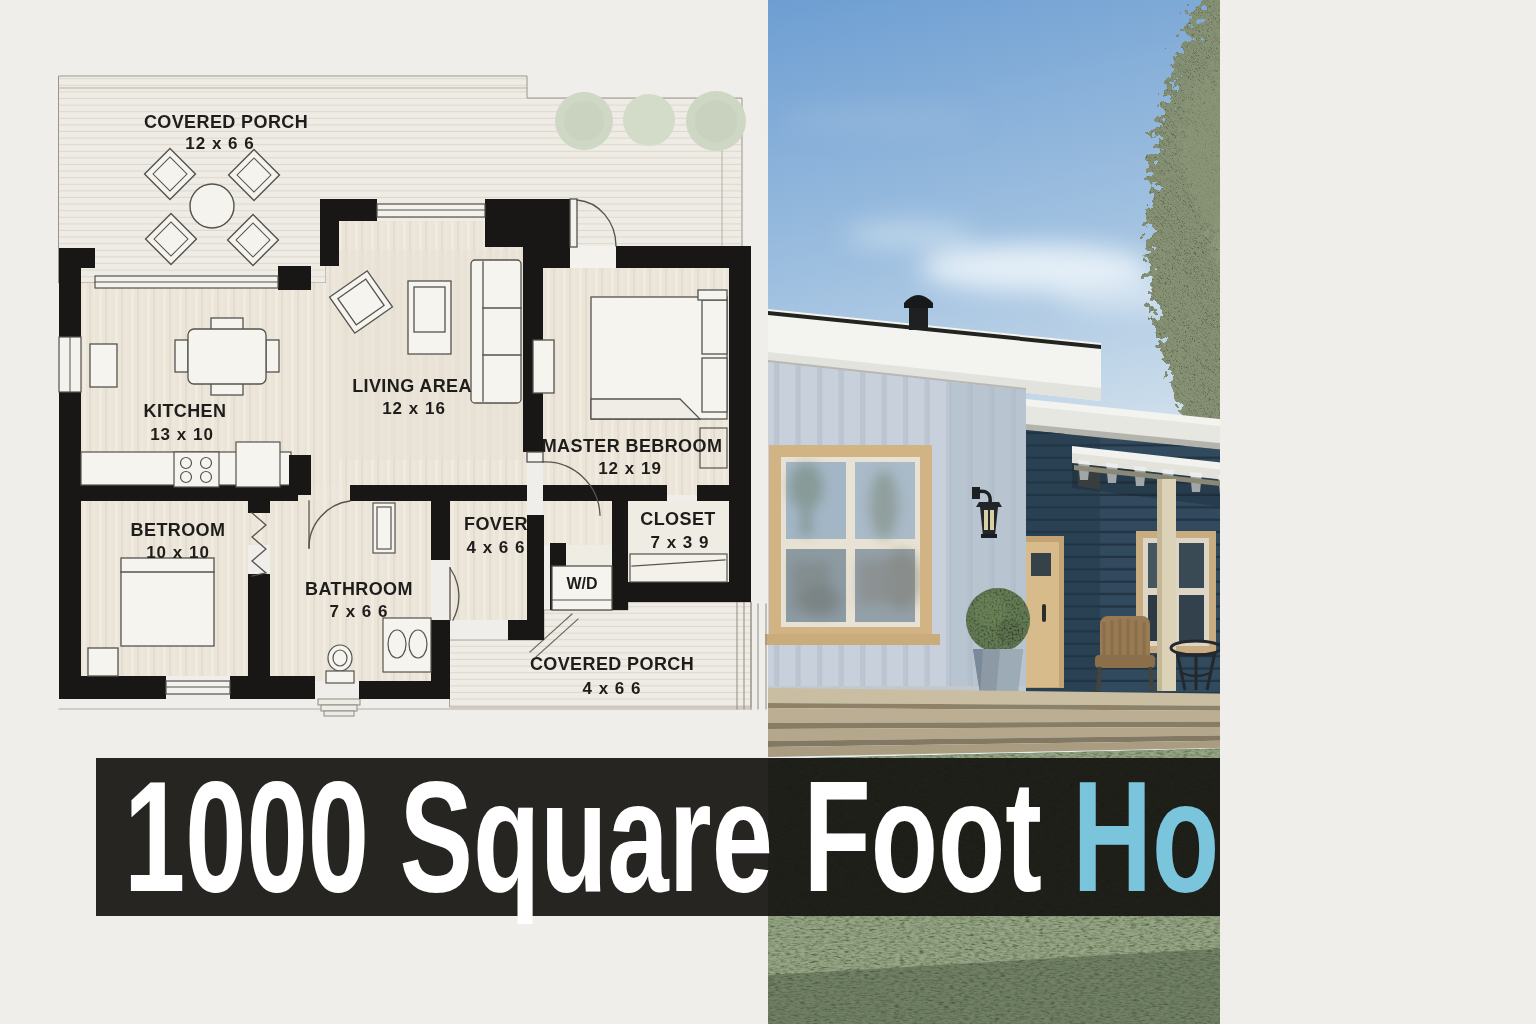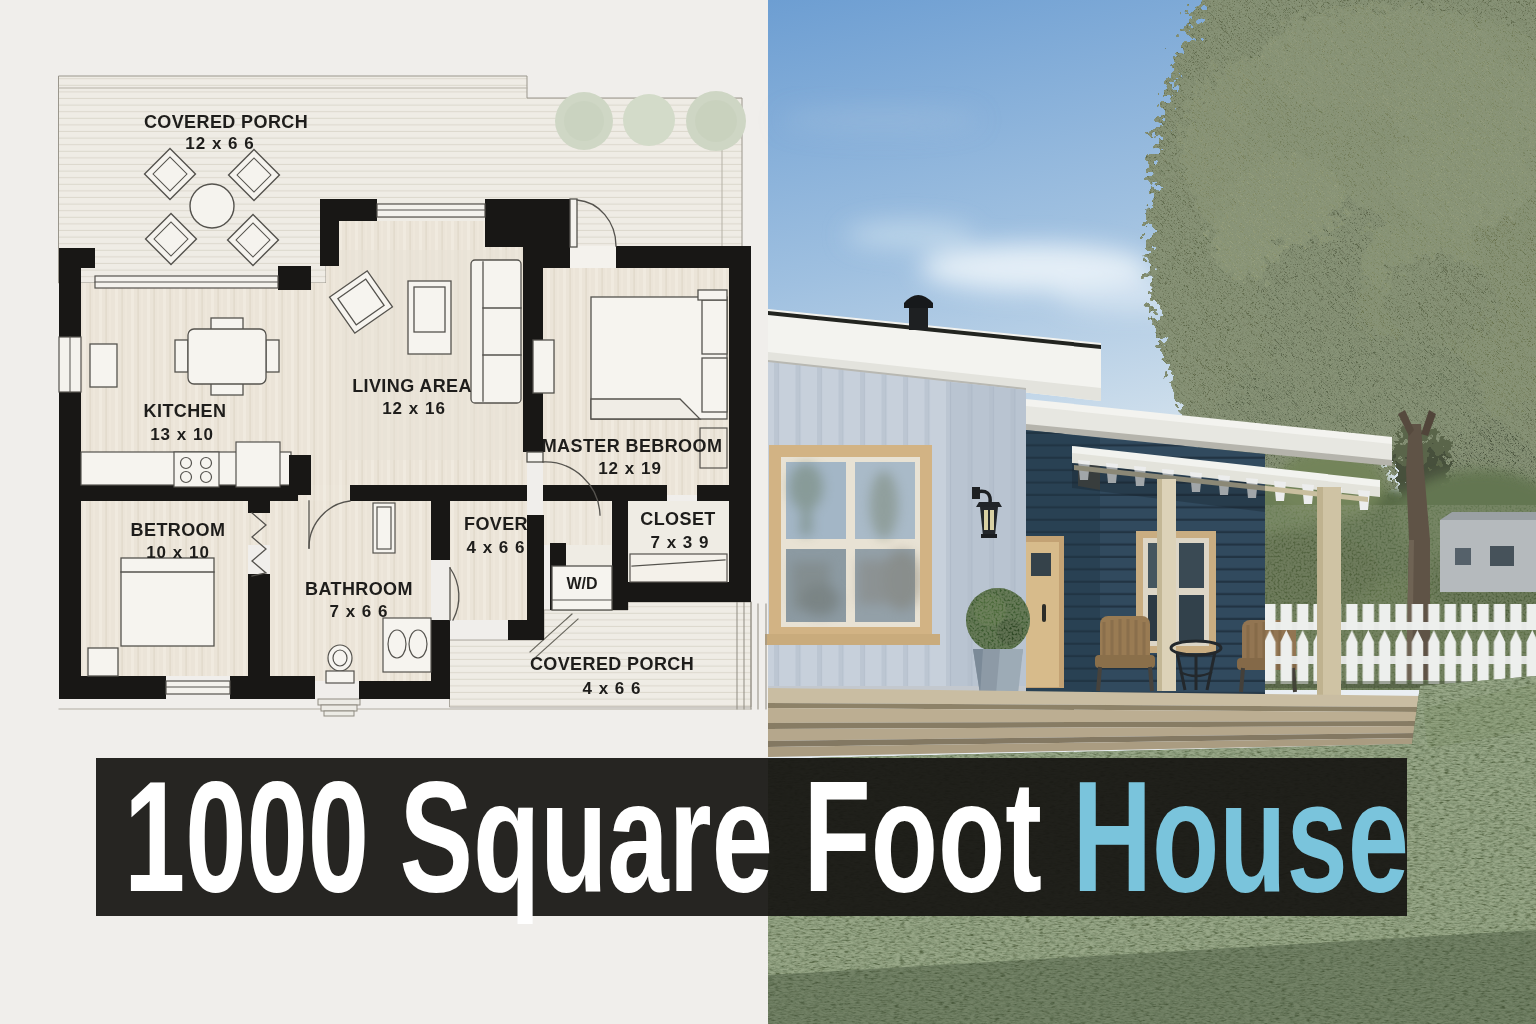--- a/index.html
+++ b/index.html
@@ -1,16 +1,16 @@
 <!DOCTYPE html>
 <html><head>
 <meta charset="utf-8">
 <style>
 html,body{margin:0;padding:0;background:#f0eeeb;}
-#stage{position:relative;width:1536px;height:1024px;overflow:hidden;font-family:"Liberation Sans",sans-serif;}
+#stage{position:relative;width:1220px;height:1024px;overflow:hidden;font-family:"Liberation Sans",sans-serif;}
 svg text{font-family:"Liberation Sans",sans-serif;}
 </style>
 </head>
 <body>
 <div id="stage">
 <svg width="1536" height="1024" viewBox="0 0 1536 1024" xmlns="http://www.w3.org/2000/svg">
 <defs>
   <linearGradient id="sky" x1="0" y1="0" x2="0.22" y2="1">
     <stop offset="0" stop-color="#6d9ed2"></stop>
     <stop offset="0.35" stop-color="#9fc0e0"></stop>

